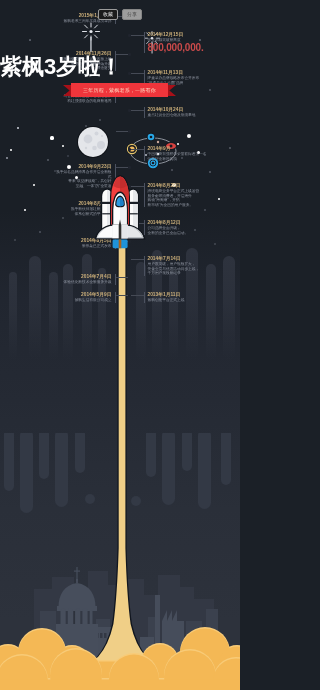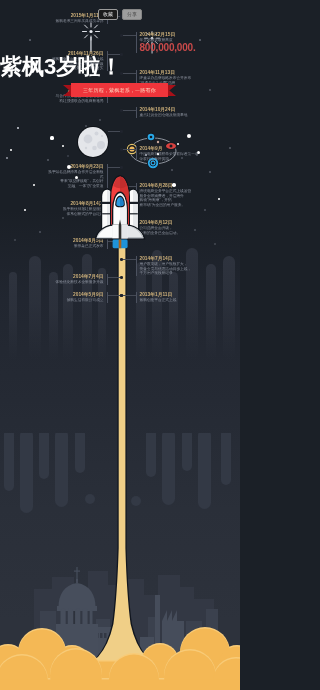--- a/index.html
+++ b/index.html
@@ -37,21 +37,21 @@
 
 .orbit{position:absolute;left:126px;top:131px;width:54px;height:44px;}
 
 
 .rocket{position:absolute;left:93px;top:174px;width:54px;height:82px;z-index:20;}
 
 
 .track{position:absolute;left:0;top:248px;width:240px;height:442px;z-index:9;}
 
 
-.tl{position:absolute;left:0;top:0px;width:240px;height:534px;z-index:12;}
+.tl{position:absolute;left:8px;top:0px;width:240px;height:534px;z-index:12;}
 .tl-item{position:absolute;box-sizing:border-box;}
 .tl-item.left{text-align:right;padding-right:3px;border-right:1px solid #4c5260;right:134.5px;}
 .tl-item.right{text-align:left;padding-left:3px;border-left:1px solid #4c5260;left:137px;}
 .tl-date{font-size:4.8px;color:#cdb07a;line-height:6px;white-space:nowrap;font-weight:bold;}
 .tl-body{font-size:3.7px;color:#8e94a0;line-height:4.6px;}
 .tl-big{font-size:10px;font-weight:bold;line-height:10px;letter-spacing:-0.2px;}
 .dot{position:absolute;width:2.6px;height:2.6px;background:#20242e;border-radius:50%;z-index:14;}
 .conn{position:absolute;height:1px;background:#454a55;z-index:13;}
 
 

